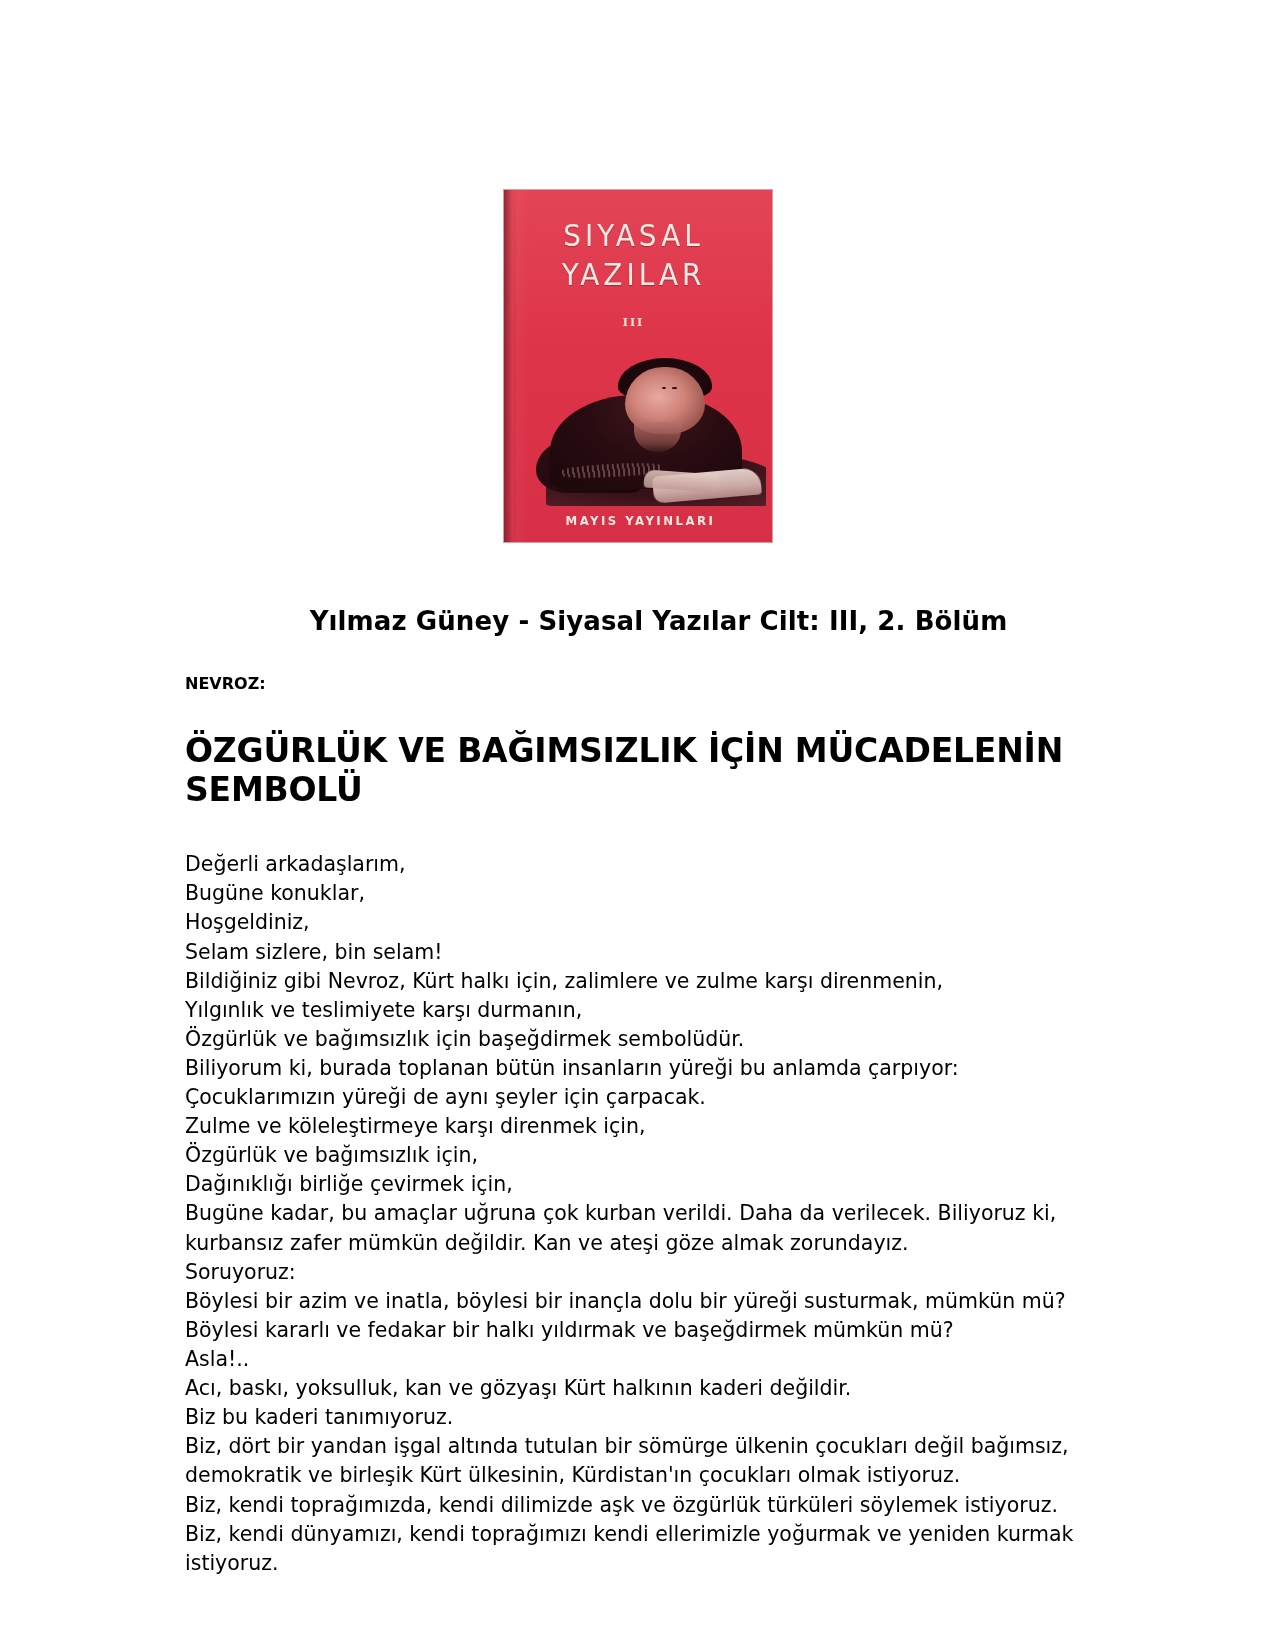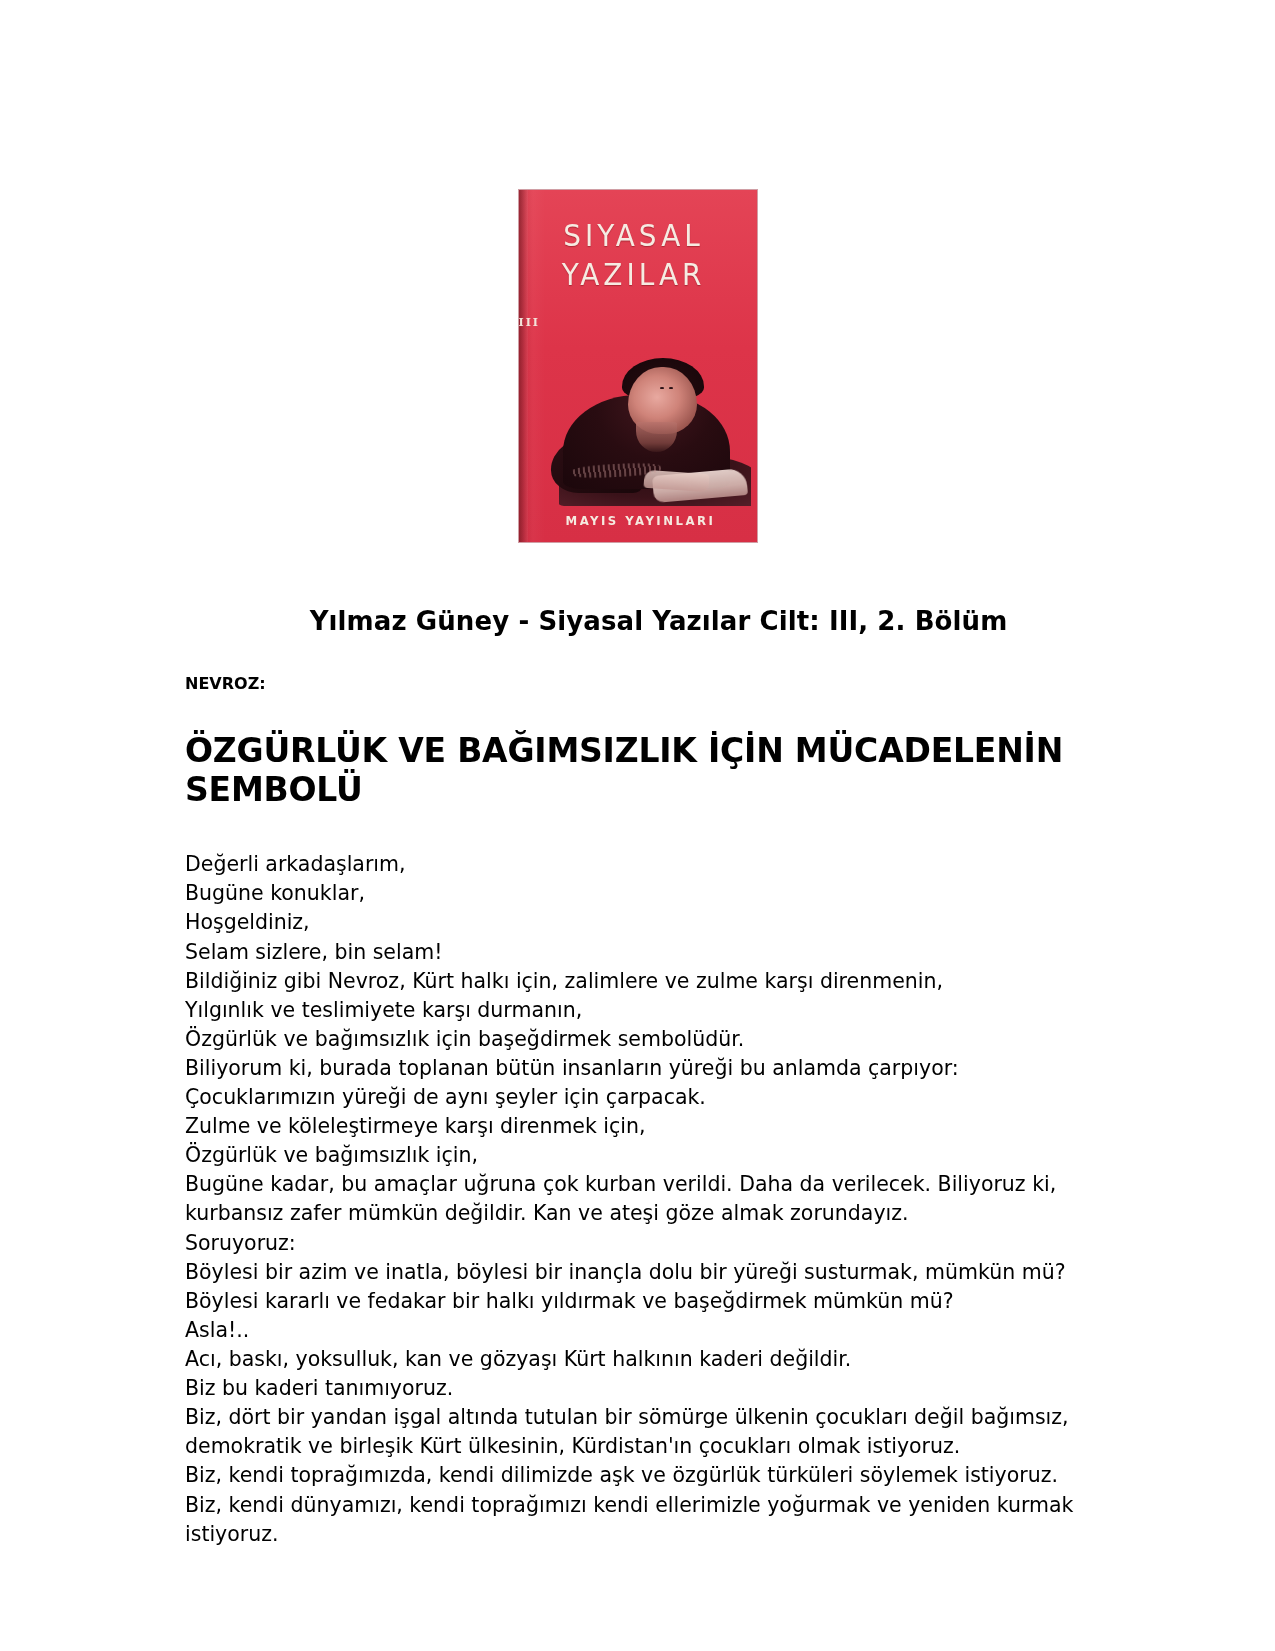--- a/index.html
+++ b/index.html
@@ -27,21 +27,21 @@
 
   
   .figure-wrap {
     width: 100%;
     display: flex;
     justify-content: center;
     padding-top: 190px;
   }
   .book-cover {
     position: relative;
-    width: 238px;
+    width: 268px;
     height: 352px;
     background: #e03a4e;
     background-image:
       linear-gradient(90deg, rgba(0,0,0,0.16) 0px, rgba(0,0,0,0.05) 6px, rgba(255,255,255,0.03) 14px, rgba(0,0,0,0.0) 26px),
       linear-gradient(180deg, #e44456 0%, #dd3449 45%, #d72f45 100%);
     box-shadow: 0 0 0 1px rgba(150,40,55,0.45);
     overflow: hidden;
   }
   
   .book-cover::before {
@@ -65,20 +65,21 @@
     line-height: 1.25;
     font-weight: 400;
     text-shadow: 0 1px 1px rgba(120,20,30,0.5);
   }
   .cover-title .line2 { display: block; }
   .cover-volume {
     position: absolute;
     left: 0;
     right: 8px;
     top: 126px;
+    text-align: center;
     color: #f3e4da;
     font-family: "DejaVu Serif", serif;
     font-size: 11px;
     letter-spacing: 2px;
     font-weight: 700;
   }
   .cover-publisher {
     position: absolute;
     left: 12px;
     right: 6px;
@@ -292,20 +293,21 @@
         <p>Bugüne konuklar,</p>
         <p>Hoşgeldiniz,</p>
         <p>Selam sizlere, bin selam!</p>
         <p>Bildiğiniz gibi Nevroz, Kürt halkı için, zalimlere ve zulme karşı direnmenin,</p>
         <p>Yılgınlık ve teslimiyete karşı durmanın,</p>
         <p>Özgürlük ve bağımsızlık için başeğdirmek sembolüdür.</p>
         <p>Biliyorum ki, burada toplanan bütün insanların yüreği bu anlamda çarpıyor:</p>
         <p>Çocuklarımızın yüreği de aynı şeyler için çarpacak.</p>
         <p>Zulme ve köleleştirmeye karşı direnmek için,</p>
         <p>Özgürlük ve bağımsızlık için,</p>
+        <p>Dağınıklığı birliğe çevirmek için,</p>
         <p>Bugüne kadar, bu amaçlar uğruna çok kurban verildi. Daha da verilecek. Biliyoruz ki, kurbansız zafer mümkün değildir. Kan ve ateşi göze almak zorundayız.</p>
         <p>Soruyoruz:</p>
         <p>Böylesi bir azim ve inatla, böylesi bir inançla dolu bir yüreği susturmak, mümkün mü?</p>
         <p>Böylesi kararlı ve fedakar bir halkı yıldırmak ve başeğdirmek mümkün mü?</p>
         <p>Asla!..</p>
         <p>Acı, baskı, yoksulluk, kan ve gözyaşı Kürt halkının kaderi değildir.</p>
         <p>Biz bu kaderi tanımıyoruz.</p>
         <p>Biz, dört bir yandan işgal altında tutulan bir sömürge ülkenin çocukları değil bağımsız, demokratik ve birleşik Kürt ülkesinin, Kürdistan'ın çocukları olmak istiyoruz.</p>
         <p>Biz, kendi toprağımızda, kendi dilimizde aşk ve özgürlük türküleri söylemek istiyoruz.</p>
         <p>Biz, kendi dünyamızı, kendi toprağımızı kendi ellerimizle yoğurmak ve yeniden kurmak istiyoruz.</p>

